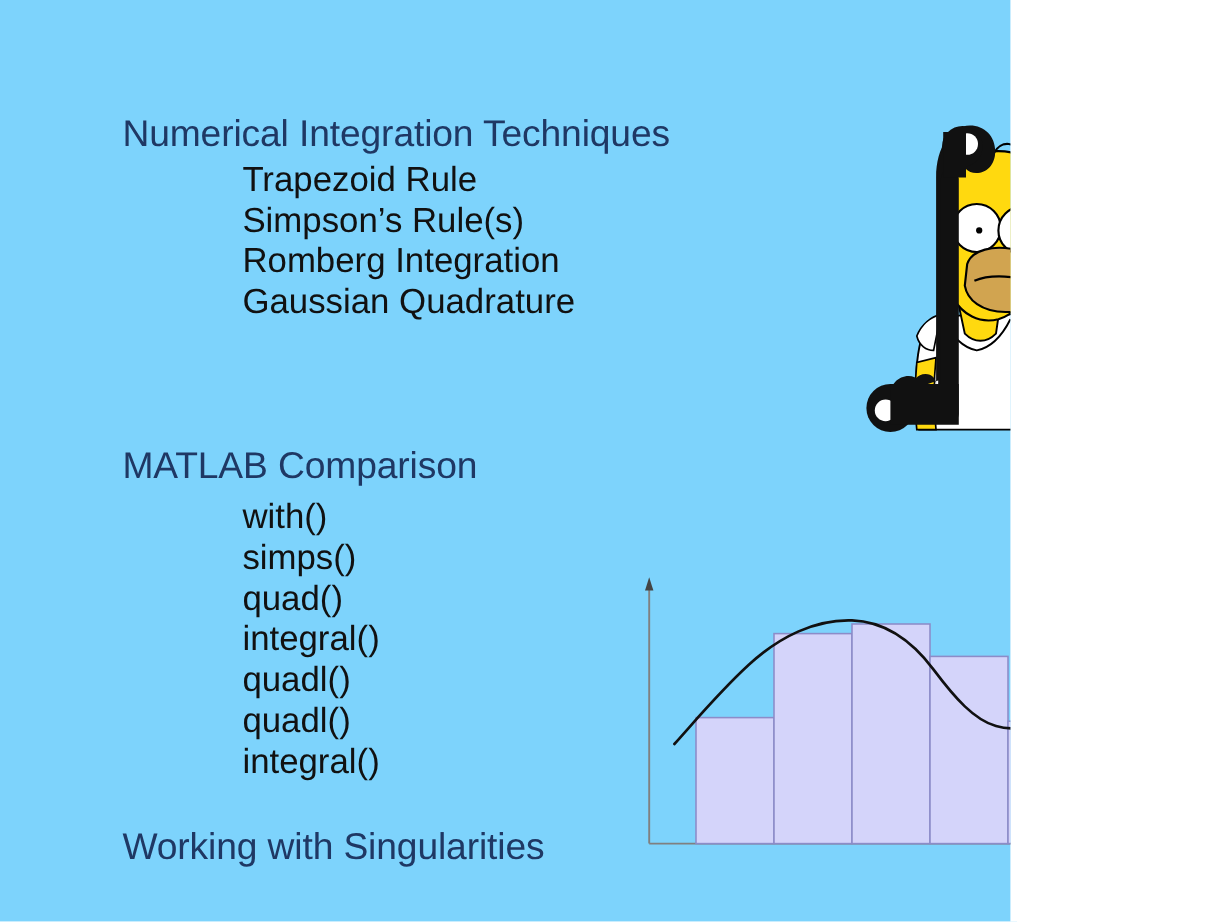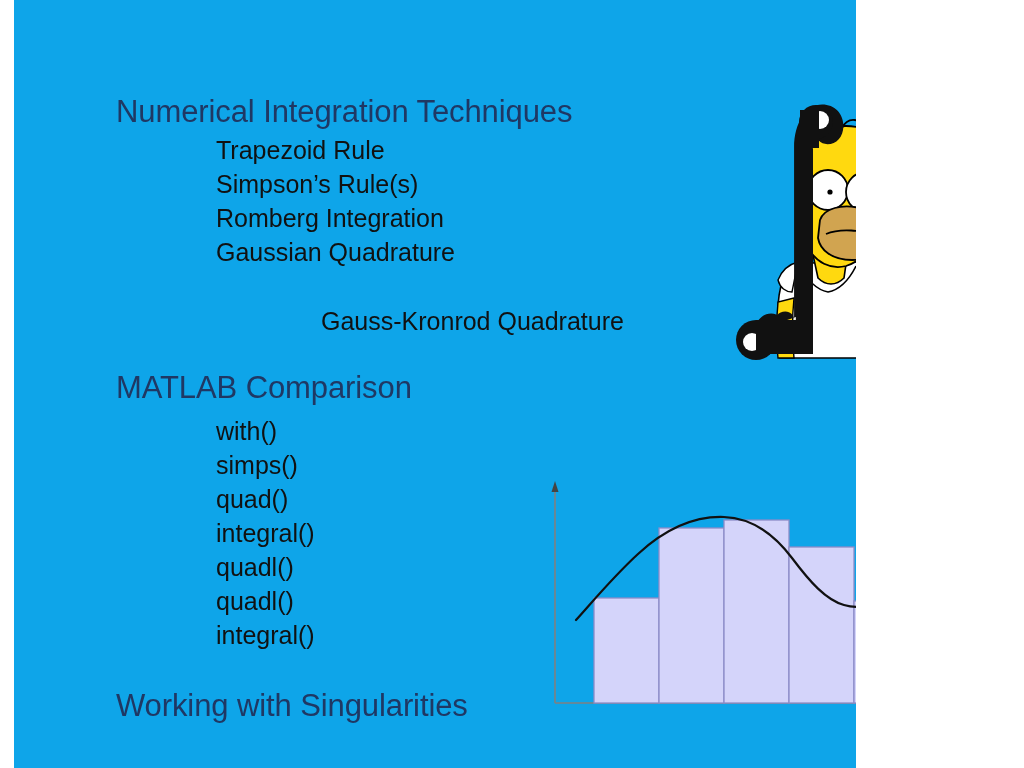--- a/index.html
+++ b/index.html
@@ -4,40 +4,39 @@
 <style>
   html, body {
     margin: 0;
     padding: 0;
     background: #ffffff;
   }
   #slide {
     position: relative;
     width: 842px;
     height: 768px;
-    background: #0ea5e9;
+    background: #7dd3fc;
     overflow: hidden;
     font-family: "Liberation Sans", sans-serif;
-    margin-left: 14px;
   }
 
   
   .heading {
     position: absolute;
     color: #1F3864;
     font-size: 31px;
     line-height: 31px;
     font-weight: 400;
     white-space: nowrap;
     letter-spacing: -0.1px;
   }
   .subitem {
     position: absolute;
     color: #111111;
-    font-size: 25px;
+    font-size: 29px;
     line-height: 25px;
     font-weight: 400;
     white-space: nowrap;
   }
 
   #title-numerical      { left: 102px; top: 96px; }
   #title-matlab         { left: 102px; top: 372px; }
   #title-singularities  { left: 102px; top: 690px; }
 
   .lvl1 { left: 202px; }
@@ -67,21 +66,20 @@
 <body>
 
 <div id="slide">
 
   <div class="heading" id="title-numerical">Numerical Integration Techniques</div>
 
   <div class="subitem lvl1" style="top:138px">Trapezoid Rule</div>
   <div class="subitem lvl1" style="top:172px">Simpson’s Rule(s)</div>
   <div class="subitem lvl1" style="top:240px">Gaussian Quadrature</div>
   <div class="subitem lvl1" style="top:206px">Romberg Integration</div>
-  <div class="subitem lvl2" style="top:309px">Gauss-Kronrod Quadrature</div>
 
   <div class="heading" id="title-matlab">MATLAB Comparison</div>
 
   <div class="subitem lvl1" style="top:419px">with()</div>
   <div class="subitem lvl1" style="top:453px">simps()</div>
   <div class="subitem lvl1" style="top:487px">quad()</div>
   <div class="subitem lvl1" style="top:521px">integral()</div>
   <div class="subitem lvl1" style="top:555px">quadl()</div>
   <div class="subitem lvl1" style="top:589px">quadl()</div>
   <div class="subitem lvl1" style="top:623px">integral()</div>

